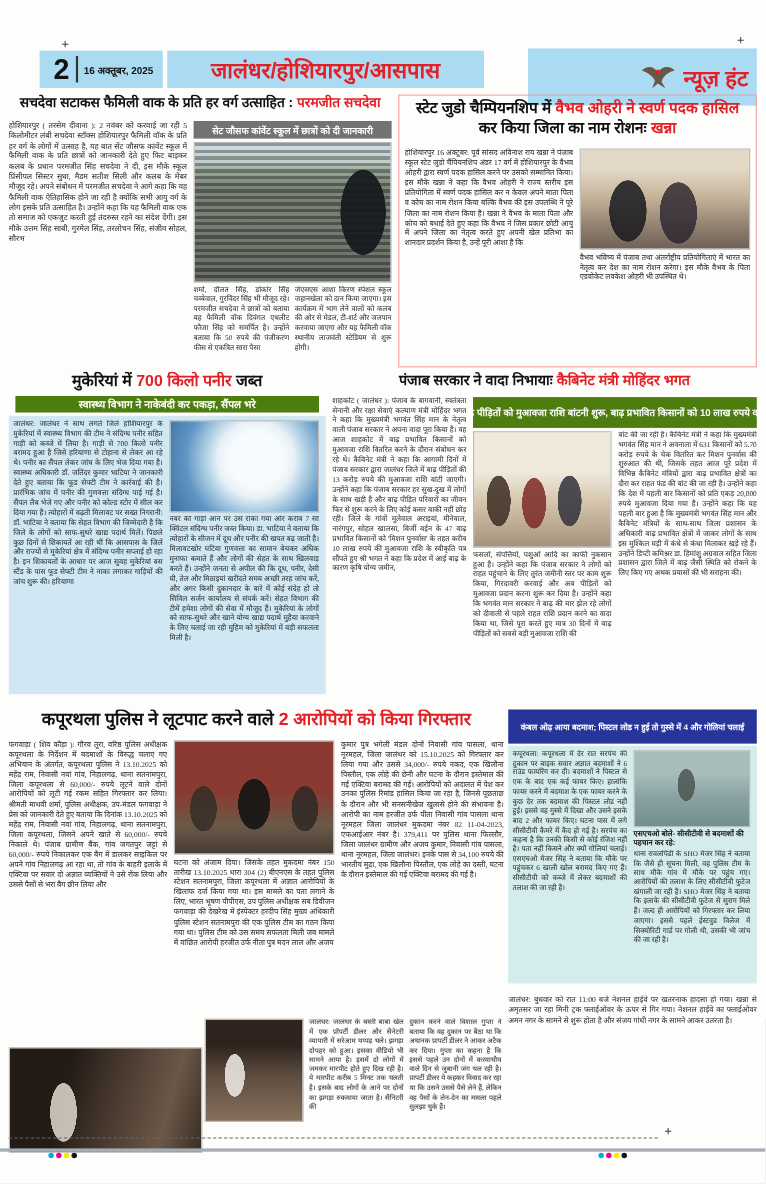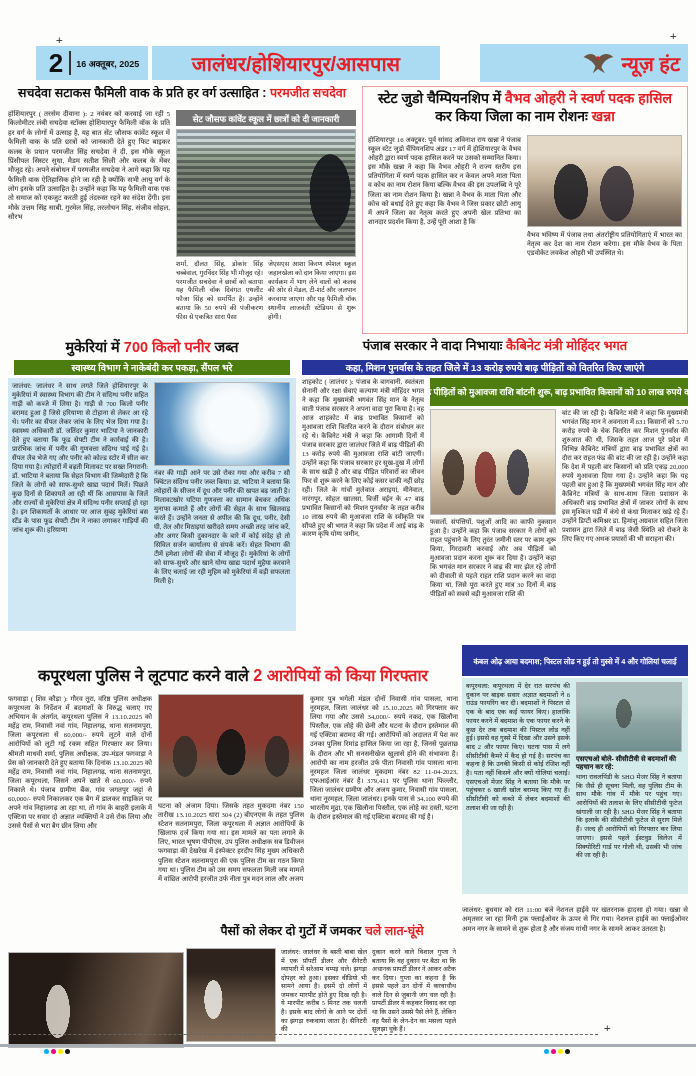--- a/index.html
+++ b/index.html
@@ -63,21 +63,21 @@
 
   <div>
     <div class="chip" style="left:36px;top:46px;width:112px;height:34px">
       <span style="font-family:'Liberation Sans',sans-serif;font-weight:bold;font-size:26px;color:#111;padding:0 6px 0 4px">2</span>
       <span style="border-left:2px solid #333;height:24px;margin-right:5px"></span>
       <span style="font-family:'Liberation Sans',sans-serif;font-weight:bold;font-size:9px;color:#111">16 अक्तूबर, 2025</span>
     </div>
     <div class="chip" style="left:152px;top:46px;width:288px;height:34px">
       <span style="font-family:'Liberation Sans',sans-serif;font-weight:bold;font-size:20px;color:#e51f26;white-space:nowrap">जालंधर/होशियारपुर/आसपास</span>
     </div>
-    <div class="chip" style="left:480px;top:44px;width:208px;height:38px;justify-content:flex-end;padding-right:8px">
+    <div class="chip" style="left:480px;top:44px;width:208px;height:52px;justify-content:flex-end;padding-right:8px">
       <span style="margin-right:6px;display:flex">
         <svg width="34" height="26" viewBox="0 0 40 30">
             <path d="M3 8 C10 2 16 4 20 10 C24 4 32 2 38 8 C30 10 26 14 24 20 L28 27 L20 22 L14 27 L17 19 C14 13 8 10 3 8 Z" fill="#6b5544"></path>
             <circle cx="20" cy="9" r="2" fill="#e51f26"></circle>
           </svg>
       </span>
       <span style="font-family:'Liberation Sans',sans-serif;font-weight:bold;font-size:20px;color:#e51f26;white-space:nowrap">न्यूज़ हंट</span>
     </div>
   </div>
 
@@ -124,37 +124,36 @@
           <div class="txt" style="height:157px;margin-top:3px;font-size:6.7px">नंबर की गाड़ी आने पर उसे रोका गया और करीब 7 सौ क्विंटल संदिग्ध पनीर जब्त किया। डा. भाटिया ने बताया कि त्योहारों के सीजन में दूध और पनीर की खपत बढ़ जाती है। मिलावटखोर घटिया गुणवत्ता का सामान बेचकर अधिक मुनाफा कमाते हैं और लोगों की सेहत के साथ खिलवाड़ करते हैं। उन्होंने जनता से अपील की कि दूध, पनीर, देसी घी, तेल और मिठाइयां खरीदते समय अच्छी तरह जांच करें, और अगर किसी दुकानदार के बारे में कोई संदेह हो तो सिविल सर्जन कार्यालय से संपर्क करें। सेहत विभाग की टीमें हमेशा लोगों की सेवा में मौजूद हैं। मुकेरियां के लोगों को साफ-सुथरे और खाने योग्य खाद्य पदार्थ मुहैया करवाने के लिए चलाई जा रही मुहिम को मुकेरियां में बड़ी सफलता मिली है।</div>
         </div>
       </div>
     </div>
   </div>
 
   <div style="position:absolute;left:302px;top:338px;width:386px;height:300px">
     <div class="hl" style="font-size:13px;height:20px">
       <span>पंजाब सरकार ने वादा निभायाः </span><span class="red">कैबिनेट मंत्री मोहिंदर भगत</span>
     </div>
-    <div class="banner b-blue" style="height:15px;font-size:9.5px;margin-top:2px">कहा, मिशन पुनर्वास के तहत जिले में 13 करोड़ रुपये बाढ़ पीड़ितों को वितरित किए जाएंगे</div>
     <div class="cols" style="gap:6px;margin-top:3px">
       <div class="txt" style="width:122px;height:258px;font-size:6.7px">शाहकोट ( जालंधर ): पंजाब के बागवानी, स्वतंत्रता सेनानी और रक्षा सेवाएं कल्याण मंत्री मोहिंदर भगत ने कहा कि मुख्यमंत्री भगवंत सिंह मान के नेतृत्व वाली पंजाब सरकार ने अपना वादा पूरा किया है। वह आज शाहकोट में बाढ़ प्रभावित किसानों को मुआवजा राशि वितरित करने के दौरान संबोधन कर रहे थे। कैबिनेट मंत्री ने कहा कि आगामी दिनों में पंजाब सरकार द्वारा जालंधर जिले में बाढ़ पीड़ितों की 13 करोड़ रुपये की मुआवजा राशि बांटी जाएगी। उन्होंने कहा कि पंजाब सरकार हर सुख-दुख में लोगों के साथ खड़ी है और बाढ़ पीड़ित परिवारों का जीवन फिर से शुरू करने के लिए कोई कसर बाकी नहीं छोड़ रही। जिले के गांवों मुलेवाल अराइयां, मीनेवाल, नारंगपुर, सोहल खालसा, बिर्जी बईन के 47 बाढ़ प्रभावित किसानों को 'मिशन पुनर्वास' के तहत करीब 10 लाख रुपये की मुआवजा राशि के स्वीकृति पत्र सौंपते हुए श्री भगत ने कहा कि प्रदेश में आई बाढ़ के कारण कृषि योग्य जमीन,</div>
       <div style="width:258px">
         <div class="banner b-green wrapok" style="height:28px;font-size:8.8px;line-height:1.2;padding:0 3px">✦जालंधर में बाढ़ पीड़ितों को मुआवजा राशि बांटनी शुरू, बाढ़ प्रभावित किसानों को 10 लाख रुपये का मुआवजा दिया</div>
         <div class="cols" style="gap:6px;margin-top:3px">
           <div style="width:126px">
             <div class="photo ph-bhagat" style="height:106px"></div>
             <div class="txt" style="height:114px;margin-top:3px;font-size:6.7px">फसलों, संपत्तियों, पशुओं आदि का काफी नुकसान हुआ है। उन्होंने कहा कि पंजाब सरकार ने लोगों को राहत पहुंचाने के लिए तुरंत जमीनी स्तर पर काम शुरू किया, गिरदावरी करवाई और अब पीड़ितों को मुआवजा प्रदान करना शुरू कर दिया है। उन्होंने कहा कि भगवंत मान सरकार ने बाढ़ की मार झेल रहे लोगों को दीवाली से पहले राहत राशि प्रदान करने का वादा किया था, जिसे पूरा करते हुए मात्र 30 दिनों में बाढ़ पीड़ितों को सबसे बड़ी मुआवजा राशि की</div>
           </div>
           <div class="txt" style="width:126px;height:227px;font-size:6.7px">बांट की जा रही है। कैबिनेट मंत्री ने कहा कि मुख्यमंत्री भगवंत सिंह मान ने अवनाला में 631 किसानों को 5.70 करोड़ रुपये के चेक वितरित कर मिशन पुनर्वास की शुरुआत की थी, जिसके तहत आज पूरे प्रदेश में विभिन्न कैबिनेट मंत्रियों द्वारा बाढ़ प्रभावित क्षेत्रों का दौरा कर राहत फंड की बांट की जा रही है। उन्होंने कहा कि देश में पहली बार किसानों को प्रति एकड़ 20,000 रुपये मुआवजा दिया गया है। उन्होंने कहा कि यह पहली बार हुआ है कि मुख्यमंत्री भगवंत सिंह मान और कैबिनेट मंत्रियों के साथ-साथ जिला प्रशासन के अधिकारी बाढ़ प्रभावित क्षेत्रों में जाकर लोगों के साथ इस मुश्किल घड़ी में कंधे से कंधा मिलाकर खड़े रहे हैं। उन्होंने डिप्टी कमिश्नर डा. हिमांशु अग्रवाल सहित जिला प्रशासन द्वारा जिले में बाढ़ जैसी स्थिति को रोकने के लिए किए गए अथक प्रयासों की भी सराहना की।</div>
         </div>
       </div>
     </div>
   </div>
 
-  <div style="position:absolute;left:8px;top:666px;width:450px">
+  <div style="position:absolute;left:8px;top:645px;width:450px">
     <div class="hl" style="font-size:16px;height:26px">
       <span>कपूरथला पुलिस ने लूटपाट करने वाले </span><span class="red">2 आरोपियों को किया गिरफ्तार</span>
     </div>
     <div class="cols" style="gap:6px;margin-top:2px">
       <div class="txt" style="width:144px;height:246px;font-size:6.8px">फगवाड़ा ( शिव कौड़ा ): गौरव तूरा, वरिष्ठ पुलिस अधीक्षक कपूरथला के निर्देशन में बदमाशों के विरुद्ध चलाए गए अभियान के अंतर्गत, कपूरथला पुलिस ने 13.10.2025 को महेंद्र राम, निवासी नवां गांव, निहालगढ़, थाना सतनामपुरा, जिला कपूरथला से 60,000/- रुपये लूटने वाले दोनों आरोपियों को लूटी गई रकम सहित गिरफ्तार कर लिया। श्रीमती माधवी शर्मा, पुलिस अधीक्षक, उप-मंडल फगवाड़ा ने प्रेस को जानकारी देते हुए बताया कि दिनांक 13.10.2025 को महेंद्र राम, निवासी नवां गांव, निहालगढ़, थाना सतनामपुरा, जिला कपूरथला, जिसने अपने खाते से 60,000/- रुपये निकाले थे। पंजाब ग्रामीण बैंक, गांव जगतपुर जट्टां से 60,000/- रुपये निकालकर एक बैग में डालकर साइकिल पर अपने गांव निहालगढ़ आ रहा था, तो गांव के बाहरी इलाके में एक्टिवा पर सवार दो अज्ञात व्यक्तियों ने उसे रोक लिया और उससे पैसों से भरा बैग छीन लिया और</div>
       <div style="width:146px">
         <div class="photo ph-police" style="height:104px"></div>
         <div class="txt" style="height:138px;margin-top:3px;font-size:6.8px">घटना को अंजाम दिया। जिसके तहत मुकदमा नंबर 150 तारीख 13.10.2025 धारा 304 (2) बीएनएस के तहत पुलिस स्टेशन सतनामपुरा, जिला कपूरथला में अज्ञात आरोपियों के खिलाफ दर्ज किया गया था। इस मामले का पता लगाने के लिए, भारत भूषण पीपीएस, उप पुलिस अधीक्षक सब डिवीजन फगवाड़ा की देखरेख में इंस्पेक्टर हरदीप सिंह मुख्य अधिकारी पुलिस स्टेशन सतनामपुरा की एक पुलिस टीम का गठन किया गया था। पुलिस टीम को उस समय सफलता मिली जब मामले में वांछित आरोपी हरजीत उर्फ नीता पुत्र मदन लाल और अजय</div>
       </div>
       <div class="txt" style="width:148px;height:246px;font-size:6.8px">कुमार पुत्र भगेली मंडल दोनों निवासी गांव पासला, थाना नूरमहल, जिला जालंधर को 15.10.2025 को गिरफ्तार कर लिया गया और उससे 34,000/- रुपये नकद, एक खिलौना पिस्तौल, एक लोहे की छेनी और घटना के दौरान इस्तेमाल की गई एक्टिवा बरामद की गई। आरोपियों को अदालत में पेश कर उनका पुलिस रिमांड हासिल किया जा रहा है, जिनसे पूछताछ के दौरान और भी सनसनीखेज खुलासे होने की संभावना है। आरोपी का नाम हरजीत उर्फ पीता निवासी गांव पासला थाना नूरमहल जिला जालंधर मुकदमा नंबर 82 11-04-2023, एफआईआर नंबर है। 379,411 पर पुलिस थाना फिल्लौर, जिला जालंधर ग्रामीण और अजय कुमार, निवासी गांव पासला, थाना नूरमहल, जिला जालंधर। इनके पास से 34,100 रुपये की भारतीय मुद्रा, एक खिलौना पिस्तौल, एक लोहे का दस्ती, घटना के दौरान इस्तेमाल की गई एक्टिवा बरामद की गई है।</div>
@@ -171,23 +170,20 @@
         <div style="width:106px">
           <div class="photo ph-cctv" style="height:70px"></div>
           <div style="font-family:'Liberation Sans',sans-serif;font-weight:bold;font-size:6.8px;line-height:1.25;margin-top:3px;color:#111">एसएचओ बोले- सीसीटीवी से बदमाशों की पहचान कर रहे:</div>
           <div class="txt" style="height:112px;margin-top:1px;font-size:6.5px">थाना रावलपिंडी के SHO मेजर सिंह ने बताया कि जैसे ही सूचना मिली, वह पुलिस टीम के साथ मौके गांव में मौके पर पहुंच गए। आरोपियों की तलाश के लिए सीसीटीवी फुटेज खंगाली जा रही है। SHO मेजर सिंह ने बताया कि इलाके की सीसीटीवी फुटेज से सुराग मिले हैं। जल्द ही आरोपियों को गिरफ्तार कर लिया जाएगा। इससे पहले ईस्टवुड विलेज में सिक्योरिटी गार्ड पर गोली थी, उसकी भी जांच की जा रही है।</div>
         </div>
       </div>
     </div>
   </div>
 
   <div style="position:absolute;left:186px;top:924px;width:272px">
-    <div class="hl" style="font-size:12.5px;height:22px">
-      <span>पैसों को लेकर दो गुटों में जमकर </span><span class="red">चले लात-घूंसे</span>
-    </div>
     <div class="cols" style="gap:5px;margin-top:2px">
       <div class="photo ph-fight" style="width:90px;height:94px"></div>
       <div class="txt" style="width:86px;height:94px;font-size:6.4px">जालंधर: जालंधर के बस्ती बाबा खेल में एक प्रॉपर्टी डीलर और सैनेटरी व्यापारी में सरेआम थप्पड़ चले। झगड़ा दोपहर को हुआ। इसका वीडियो भी सामने आया है। इसमें दो लोगों में जमकर मारपीट होते हुए दिख रही है। ये मारपीट करीब 5 मिनट तक चलती है। इसके बाद लोगों के आने पर दोनों का झगड़ा रुकवाया जाता है। सैनिटरी की</div>
       <div class="txt" style="width:84px;height:94px;font-size:6.4px">दुकान करने वाले विशाल गुप्ता ने बताया कि वह दुकान पर बैठा था कि अचानक प्रापर्टी डीलर ने आकर अटैक कर दिया। गुप्ता का कहना है कि इससे पहले उन दोनों में करवाचौथ वाले दिन से जुबानी जंग चल रही है। प्रापर्टी डीलर ये कहकर विवाद कर रहा था कि उसने उससे पैसे लेने हैं, लेकिन वह पैसों के लेन-देन का मसला पहले सुलझा चुके हैं।</div>
     </div>
   </div>
 
   <div style="position:absolute;left:462px;top:902px;width:226px">
     <div class="txt" style="height:76px;margin-top:3px;font-size:6.9px">जालंधर: बुधवार को रात 11:00 बजे नेशनल हाईवे पर खतरनाक हादसा हो गया। खन्ना से अमृतसर जा रहा मिनी ट्रक फ्लाईओवर के ऊपर से गिर गया। नेशनल हाईवे का फ्लाईओवर अमन नगर के सामने से शुरू होता है और संजय गांधी नगर के सामने आकर उतरता है।</div>
   </div>

